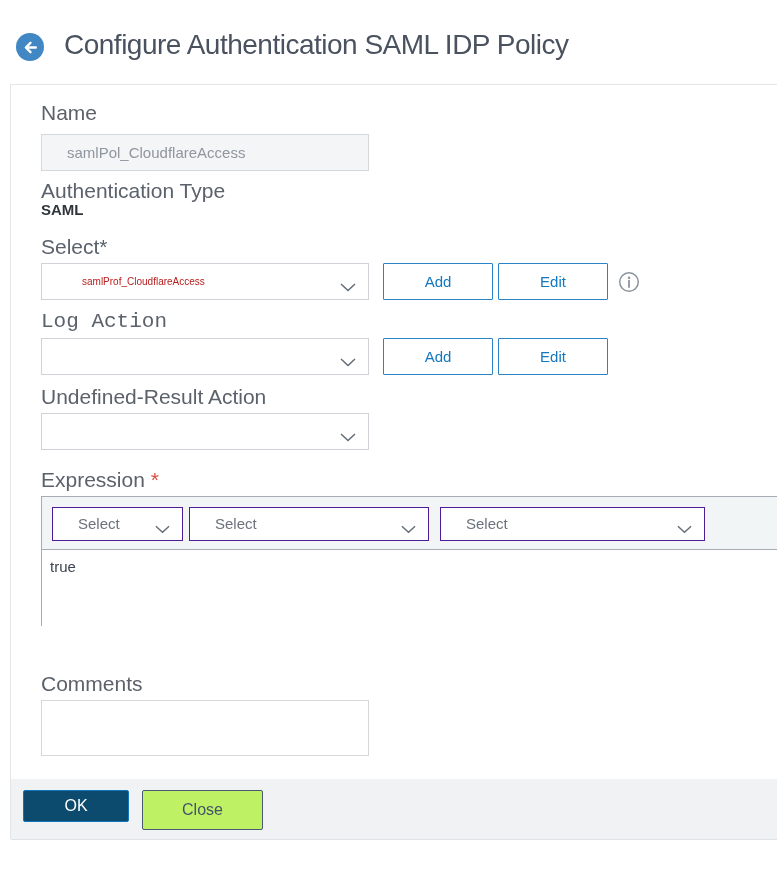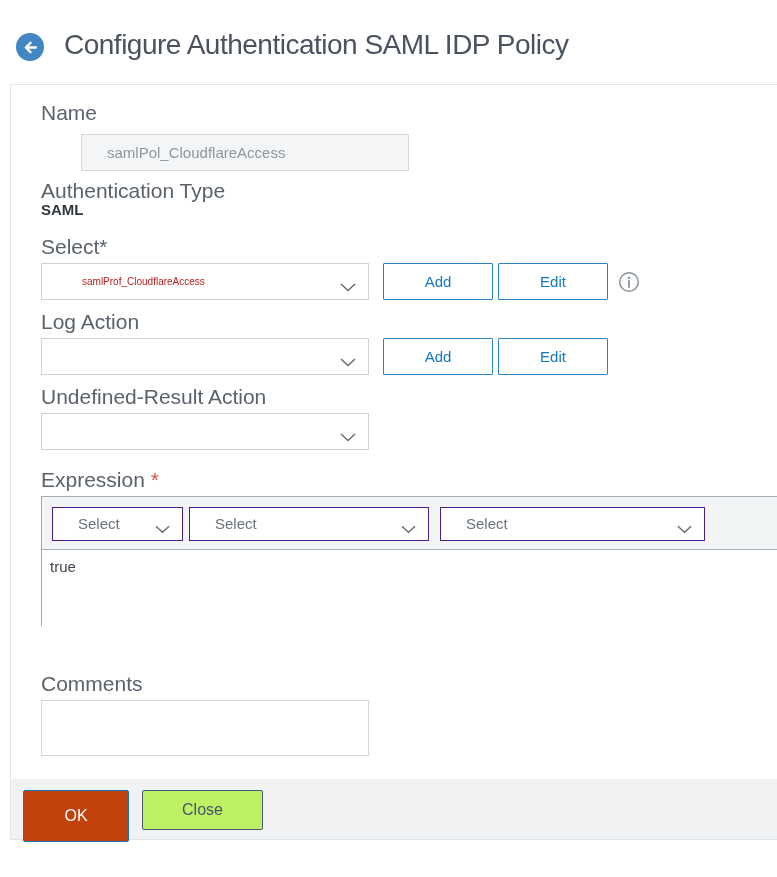--- a/index.html
+++ b/index.html
@@ -44,21 +44,20 @@
     position: absolute; left: 30px;
     font-size: 15px; font-weight: bold; color: #30363d;
   }
 
   .text-input {
     position: absolute; left: 30px; width: 328px; height: 37px;
     box-sizing: border-box;
     border: 1px solid #d5d8db; background: #f4f5f6;
     padding: 0 0 0 25px; font-size: 15px; color: #8f96a0;
     font-family: "Liberation Sans", sans-serif;
-    margin-left: 40px;
   }
 
   .select {
     position: absolute; width: 328px; height: 37px;
     box-sizing: border-box; border: 1px solid #cfd3d7; background: #ffffff;
     cursor: pointer;
   }
   .select .select-value {
     position: absolute; left: 40px; top: 0; line-height: 35px;
     font-size: 10px; color: #b91c1c; white-space: nowrap;
@@ -114,22 +113,22 @@
   }
 
   
   .footer {
     position: absolute; left: 0; top: 694px;
     width: 790px; height: 60px;
     background: #f0f2f3; border-bottom: 1px solid #e0e3e5;
   }
   .btn-primary {
     position: absolute; left: 12px; top: 11px;
-    width: 106px; height: 52px;
-    background: #c2410c; border: 1px solid #1276bd; color: #ffffff;
+    width: 106px; height: 32px;
+    background: #0c4a6e; border: 1px solid #1276bd; color: #ffffff;
     font-size: 16px; font-family: "Liberation Sans", sans-serif;
     display: flex; align-items: center; justify-content: center;
     cursor: pointer; border-radius: 2px; box-sizing: border-box;
   }
   .btn-secondary {
     position: absolute; left: 131px; top: 11px;
     width: 121px; height: 40px;
     background: #bef264; border: 1px solid #4a5a70; color: #44536a;
     font-size: 16px; font-family: "Liberation Sans", sans-serif;
     display: flex; align-items: center; justify-content: center;
@@ -170,21 +169,21 @@
     <button class="btn-outline-blue" style="left:372px; top:178px;">Add</button>
     <button class="btn-outline-blue" style="left:487px; top:178px;">Edit</button>
     <span class="info-icon" style="left:607px; top:186px;">
       <svg width="22" height="22" viewBox="0 0 22 22">
         <circle cx="11" cy="11" r="9.3" stroke="#8b939b" stroke-width="1.5" fill="none"></circle>
         <circle cx="11" cy="6.8" r="1.25" fill="#8b939b"></circle>
         <path d="M11 9.6 V16" stroke="#8b939b" stroke-width="1.8" stroke-linecap="round"></path>
       </svg>
     </span>
 
-    <div class="field-label" style="top:225px;">Log Action</div>
+    <div class="field-label" style="top:225px;font-family:Liberation Mono, monospace;">Log Action</div>
     <div class="select" style="left:30px; top:253px;">
       <span class="select-value"></span>
       <span class="chev">
         <svg width="16" height="9" viewBox="0 0 16 9">
             <path d="M1 1 L8 7.5 L15 1" stroke="#646c75" stroke-width="1.5" fill="none"></path>
           </svg>
       </span>
     </div>
     <button class="btn-outline-blue" style="left:372px; top:253px;">Add</button>
     <button class="btn-outline-blue" style="left:487px; top:253px;">Edit</button>

